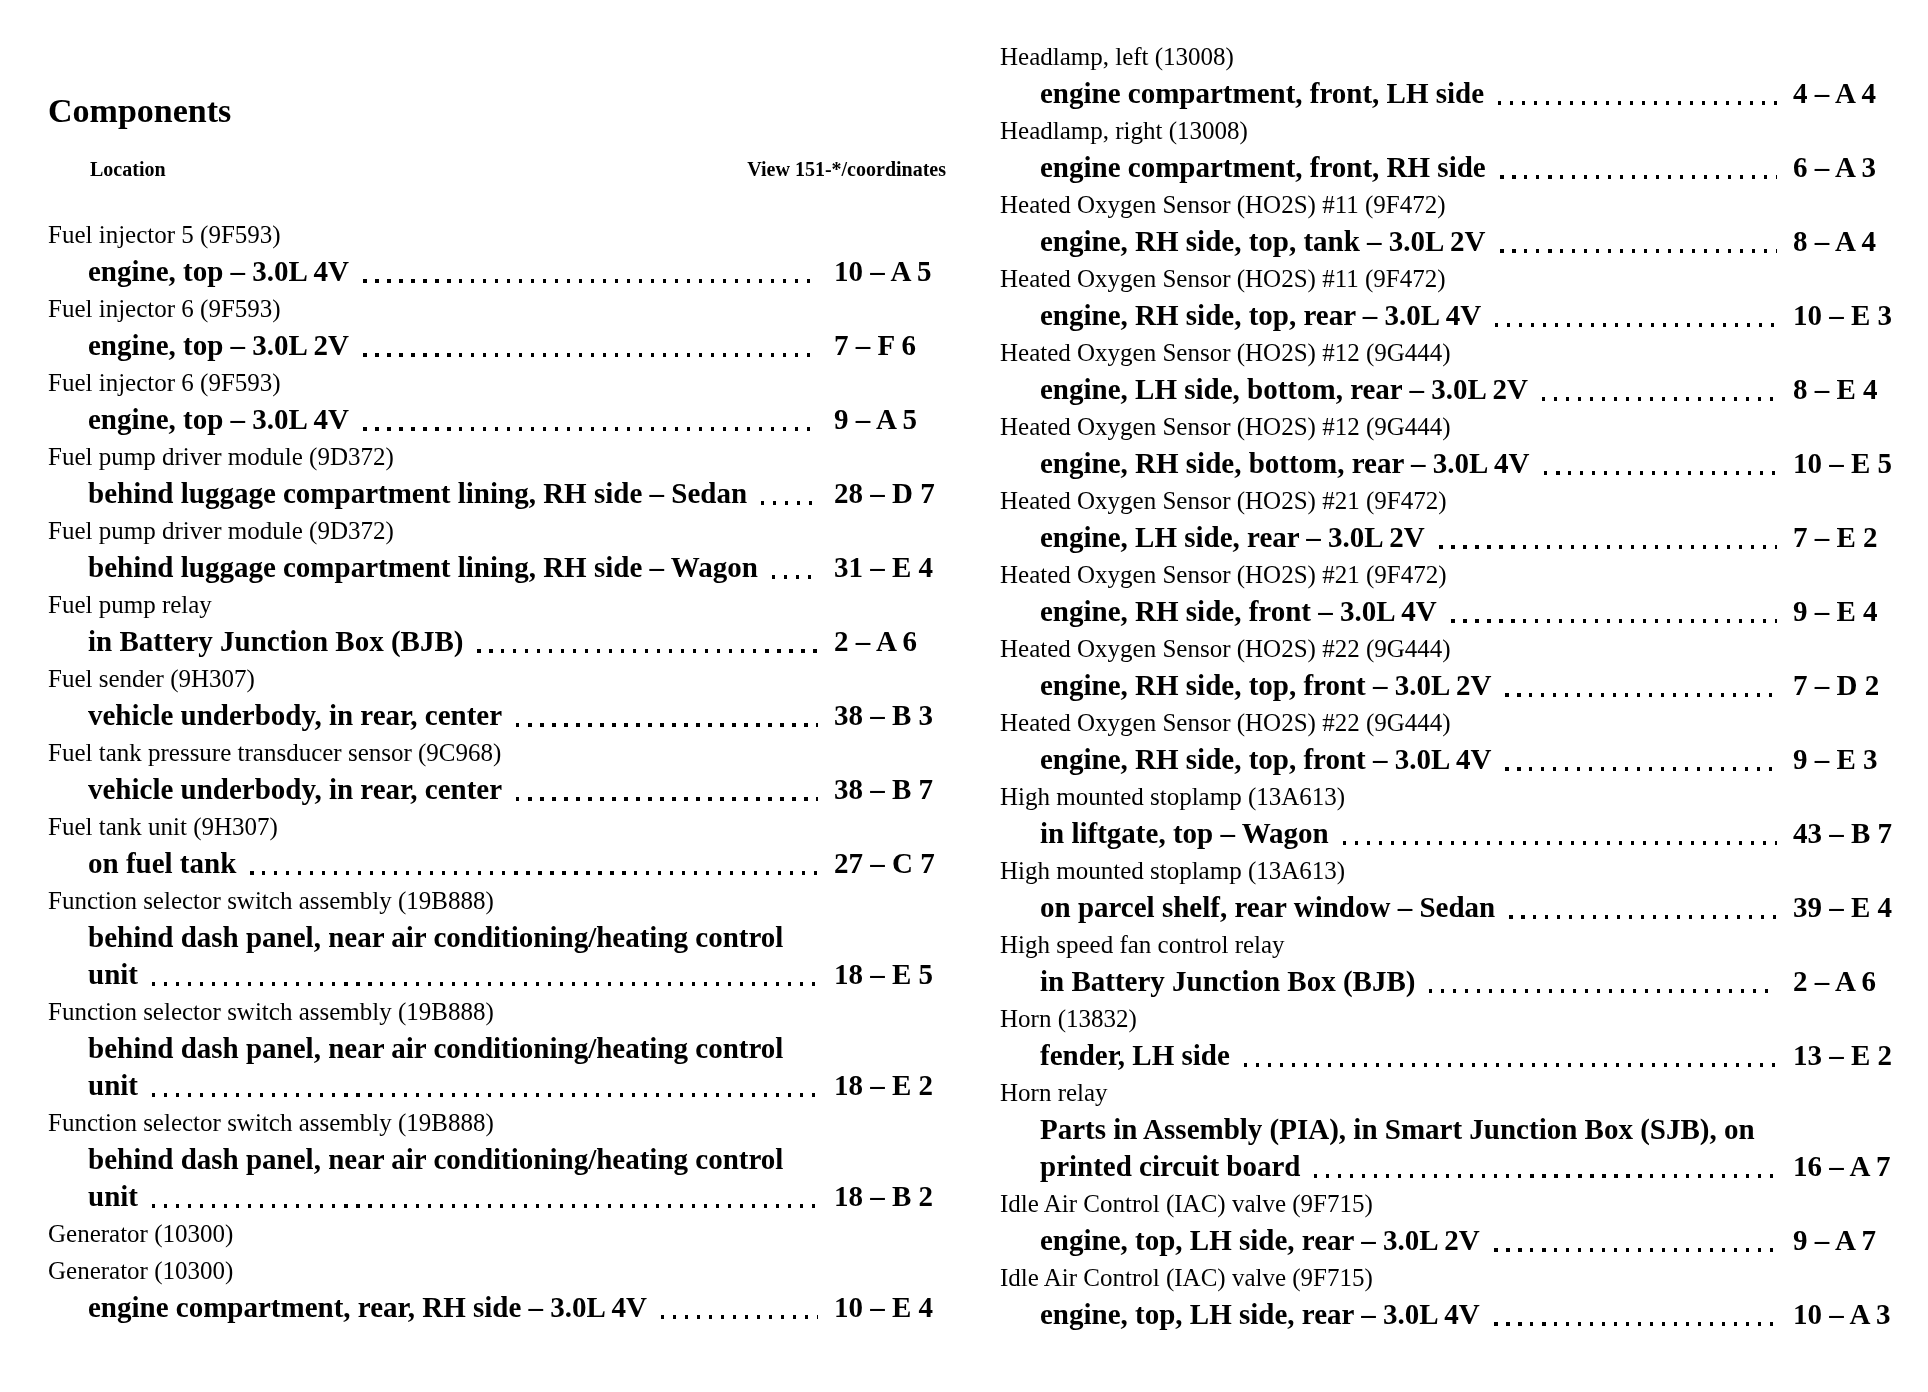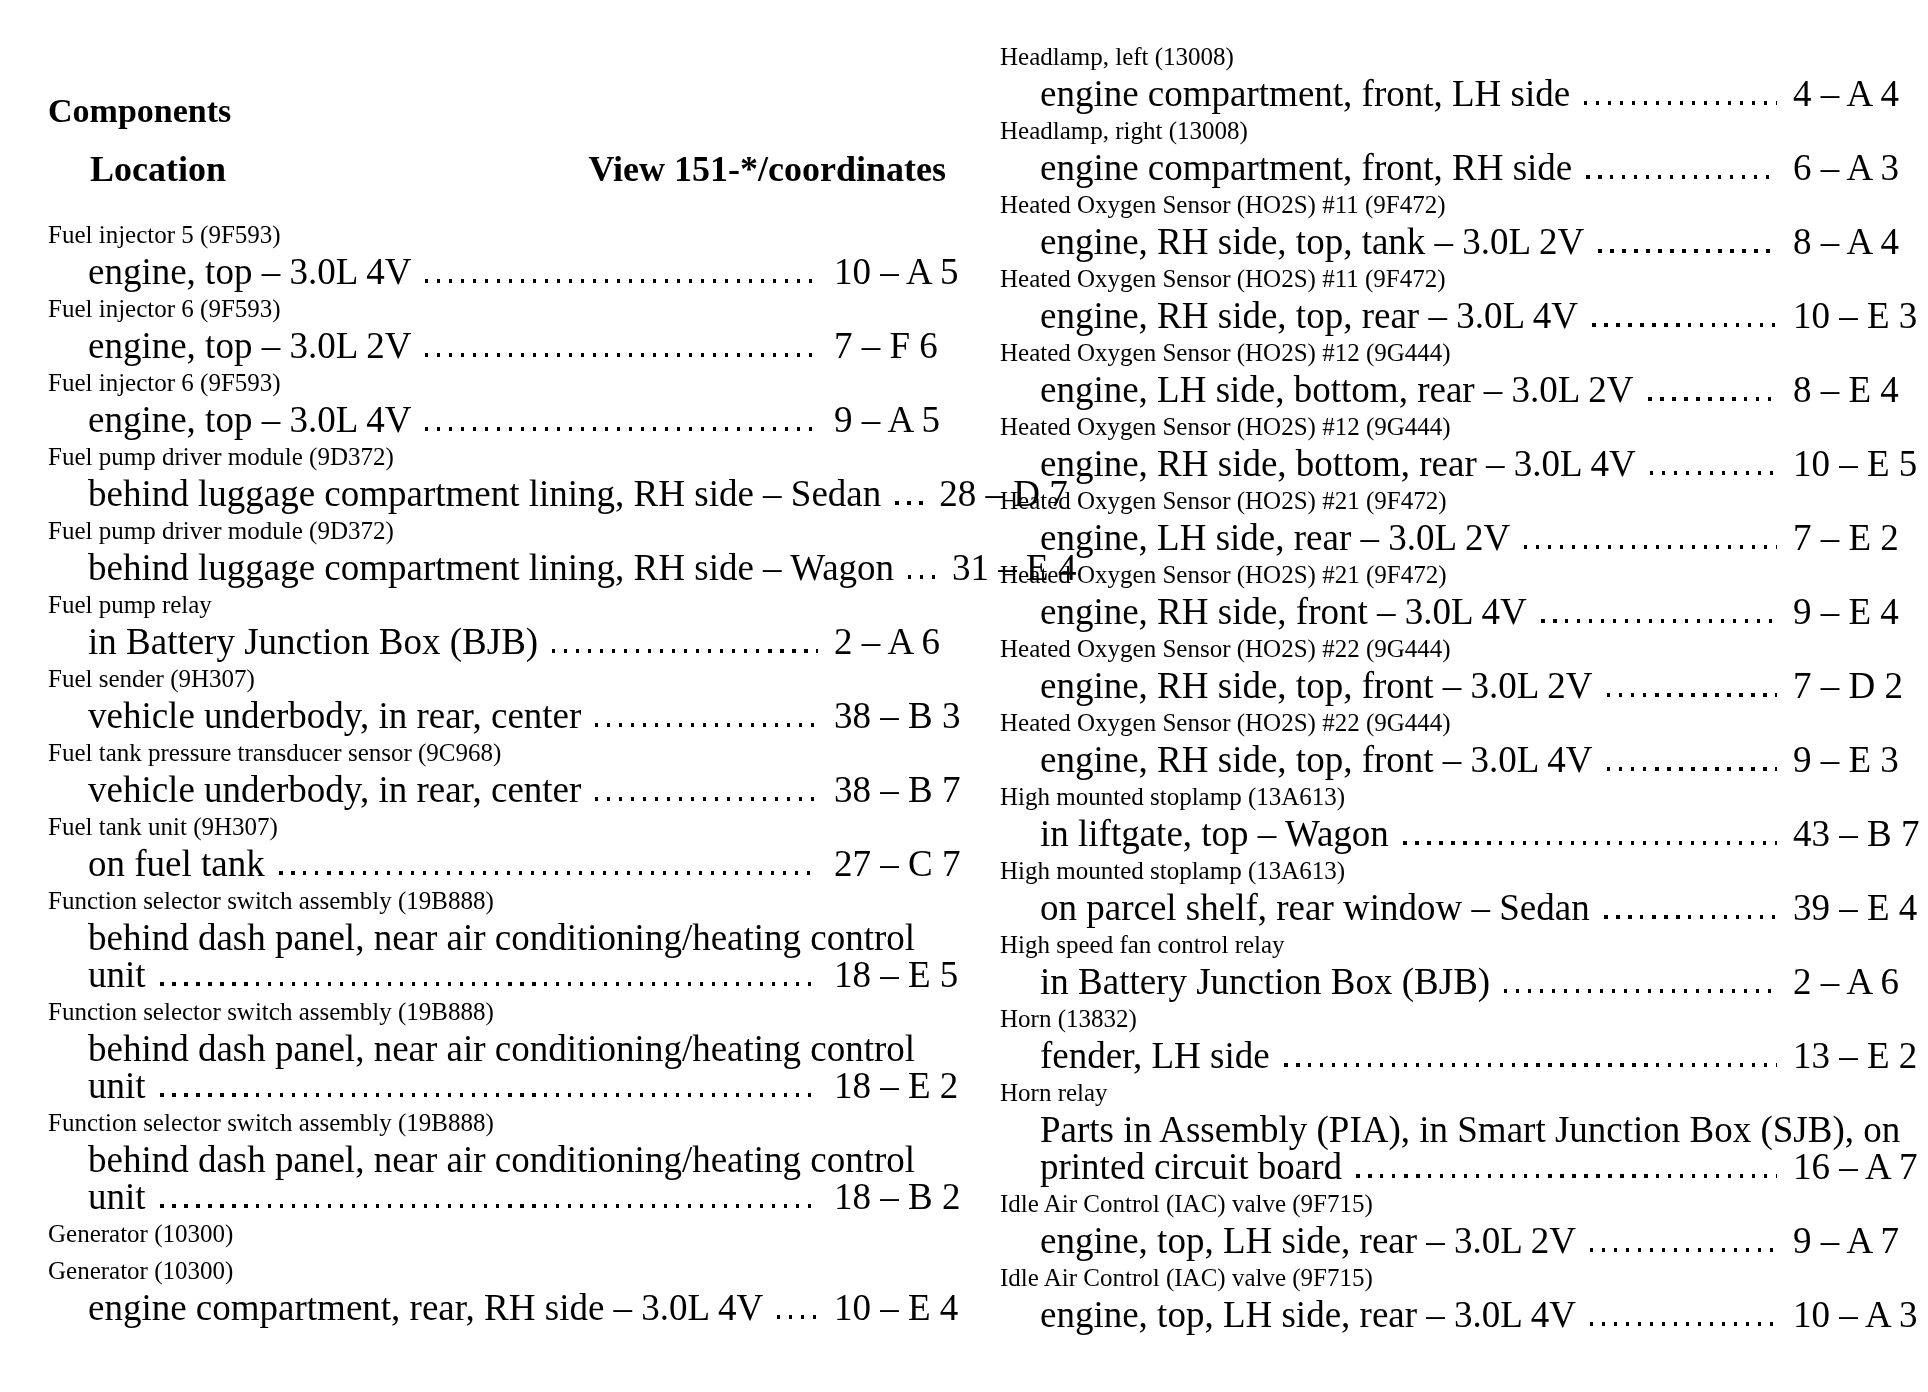--- a/index.html
+++ b/index.html
@@ -28,34 +28,35 @@
     font-weight: bold;
   }
   .col-header-row {
     display: flex;
     justify-content: space-between;
     align-items: baseline;
     padding-left: 42px;
     margin-top: 16px;
     margin-bottom: 26px;
     font-weight: bold;
-    font-size: 36px;
+    font-size: 20px;
     line-height: 42px;
   }
   .entry-name {
     font-size: 25px;
     line-height: 37px;
     white-space: nowrap;
   }
   .loc-line {
     display: flex;
     align-items: flex-end;
-    font-size: 37px;
+    font-size: 29px;
     line-height: 37px;
     padding-left: 40px;
+    font-weight: bold;
   }
   .loc-text {
     white-space: nowrap;
   }
   .leader {
     flex: 1 1 auto;
     min-width: 28px;
     height: 4px;
     margin: 0 16px 7px 14px;
     background-image: repeating-linear-gradient(to right, #000 0px, #000 3.5px, transparent 3.5px, transparent 12px);

